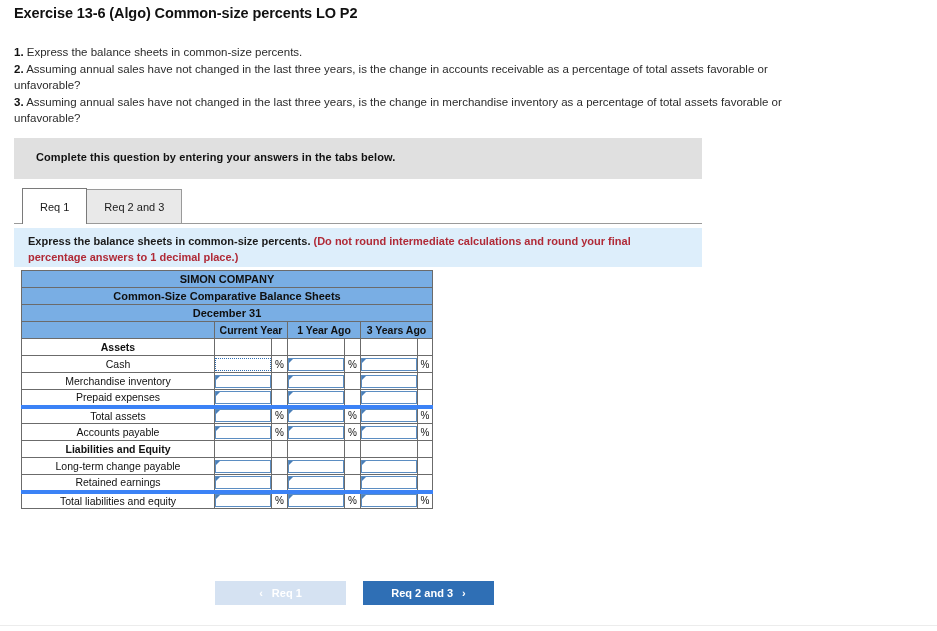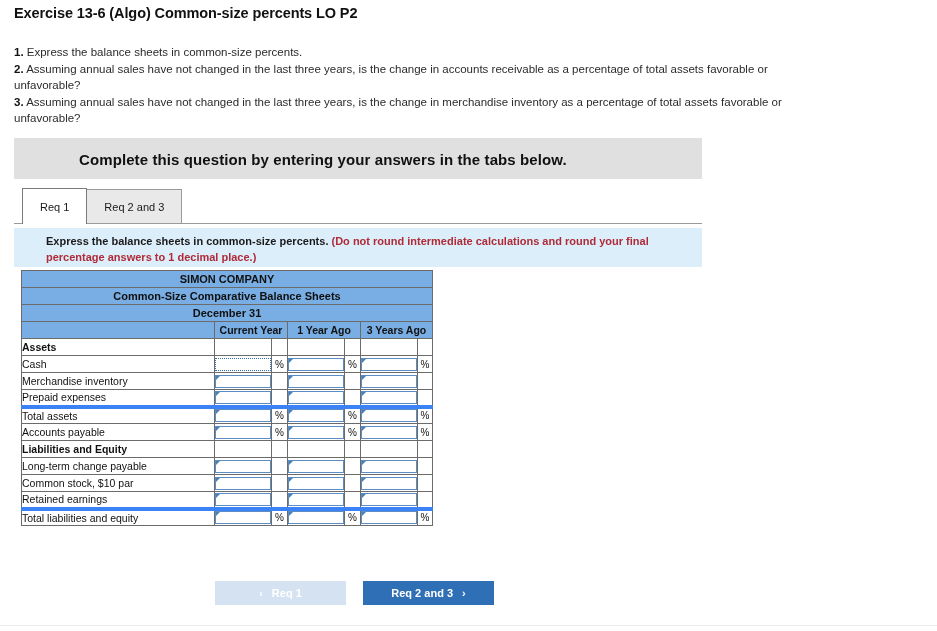--- a/index.html
+++ b/index.html
@@ -42,25 +42,24 @@
   
   .complete-banner {
     position: absolute;
     left: 14px; top: 138px;
     width: 688px; height: 41px;
     background: #e0e0e0;
   }
   .complete-banner .txt {
     position: absolute;
     left: 22px; top: 13px;
-    font-size: 15px;
+    font-size: 11px;
     font-weight: bold;
     color: #111111;
     letter-spacing: 0.1px;
-    margin-left: 43px;
   }
 
   
   .tabstrip {
     position: absolute;
     left: 22px; top: 188px;
     height: 36px;
     display: flex;
     align-items: flex-end;
   }
@@ -92,21 +91,21 @@
     width: 688px; height: 1px;
     background: #9a9a9a;
   }
 
   
   .instr {
     position: absolute;
     left: 14px; top: 228px;
     width: 688px; height: 39px;
     background: #ddeefb;
-    padding: 6px 14px 0 32px;
+    padding: 6px 14px 0 14px;
     font-size: 11px;
     line-height: 15.5px;
     font-weight: bold;
     color: #1a1a1a;
   }
   .instr .red { color: #b02a37; }
 
   
   .bs-table {
     position: absolute;
@@ -138,20 +137,21 @@
     font-weight: bold;
     font-size: 10.5px;
     height: 19px;
     margin-top: 38px;
   }
   .col-head.blank { background: #79aee4; }
   .lbl {
     padding-left: 4px;
     font-size: 10.5px;
     white-space: nowrap;
+    text-align: center;
   }
   .lbl.bold { font-weight: bold; }
   .pct {
     text-align: center;
     font-size: 10px;
     color: #111;
   }
   .cell-in { padding: 1px 2px 1px 1px; }
   .rowline-top td { border-top: 4px solid #3b82f6; }
 
@@ -406,41 +406,20 @@
           </td>
           <td class="pct"></td>
           <td class="cell-in">
             <span class="inp">
               <span class="mark"></span>
             </span>
           </td>
           <td class="pct"></td>
         </tr>
         <tr>
-          <td class="lbl">Common stock, $10 par</td>
-          <td class="cell-in">
-            <span class="inp">
-              <span class="mark"></span>
-            </span>
-          </td>
-          <td class="pct"></td>
-          <td class="cell-in">
-            <span class="inp">
-              <span class="mark"></span>
-            </span>
-          </td>
-          <td class="pct"></td>
-          <td class="cell-in">
-            <span class="inp">
-              <span class="mark"></span>
-            </span>
-          </td>
-          <td class="pct"></td>
-        </tr>
-        <tr>
           <td class="lbl">Retained earnings</td>
           <td class="cell-in">
             <span class="inp">
               <span class="mark"></span>
             </span>
           </td>
           <td class="pct"></td>
           <td class="cell-in">
             <span class="inp">
               <span class="mark"></span>

